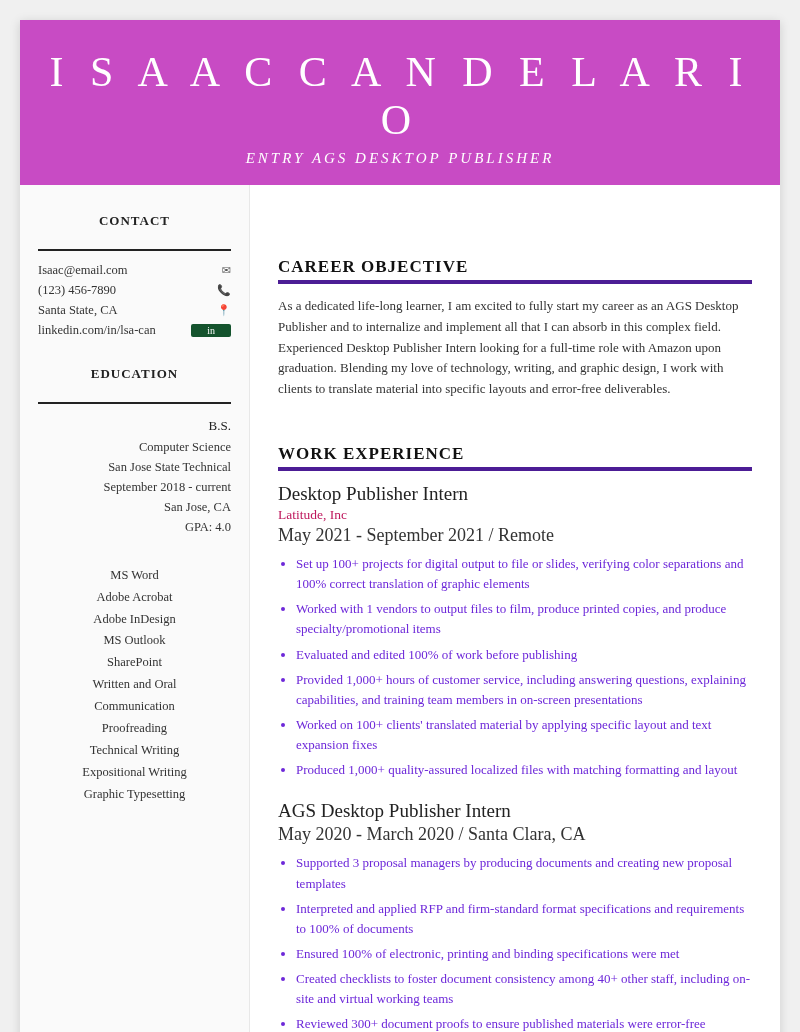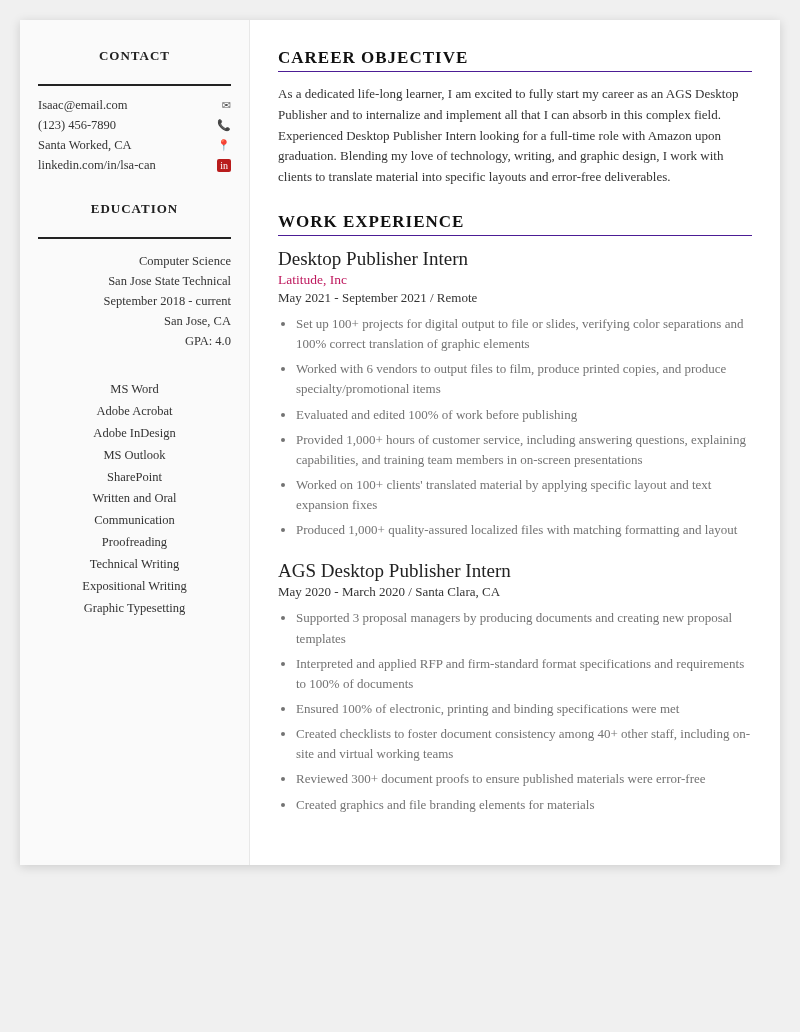--- a/index.html
+++ b/index.html
@@ -101,23 +101,24 @@
     .main {
       flex: 1;
       padding: 28px 28px 30px 28px;
     }
     .section-title {
       font-size: 17px;
       font-weight: bold;
       letter-spacing: 1px;
       text-transform: uppercase;
       color: #111;
-      border-bottom: 1px solid #4c1d95;
+      border-bottom: 4px solid #4c1d95;
       padding-bottom: 3px;
       margin-bottom: 12px;
+      margin-top: 44px;
     }
     .career-objective {
       font-size: 13px;
       color: #333;
       line-height: 1.6;
       margin-bottom: 24px;
     }
     .work-section {
       margin-bottom: 6px;
     }
@@ -127,70 +128,75 @@
       font-weight: normal;
       margin-bottom: 2px;
       margin-top: 8px;
     }
     .job-company {
       font-size: 13.5px;
       color: #be185d;
       margin-bottom: 2px;
     }
     .job-meta {
-      font-size: 13px;
+      font-size: 18px;
       color: #333;
       margin-bottom: 8px;
     }
     .job-bullets {
       padding-left: 18px;
       font-size: 13px;
-      color: #737373;
+      color: #6d28d9;
       line-height: 1.55;
     }
     .job-bullets li {
       margin-bottom: 5px;
     }
     .work-entry {
       margin-bottom: 20px;
     }
   </style>
 </head>
 <body>
 
 <div class="resume">
 
+  <div class="header">
+    <div class="header-name">I S A A C   C A N D E L A R I O</div>
+    <div class="header-title">ENTRY AGS DESKTOP PUBLISHER</div>
+  </div>
 
   <div class="body">
 
     <div class="sidebar">
 
       <div class="sidebar-section">
         <div class="sidebar-section-title">CONTACT</div>
         <div class="contact-item">
           <span>Isaac@email.com</span>
           <span class="contact-icon">✉</span>
         </div>
         <div class="contact-item">
           <span>(123) 456-7890</span>
           <span class="contact-icon">📞</span>
         </div>
         <div class="contact-item">
-          <span>Santa Worked, CA</span>
+          <span>Santa State, CA</span>
           <span class="contact-icon">📍</span>
         </div>
         <div class="contact-item">
           <span>linkedin.com/in/lsa-can</span>
-          <span class="contact-icon" style="font-style:normal;font-size:10px;background:#b91c1c;color:#fff;padding:1px 3px;border-radius:2px;">in</span>
+          <span class="contact-icon" style="font-style:normal;font-size:10px;background:#14532d;color:#fff;padding:1px 16px;border-radius:2px;">in</span>
         </div>
       </div>
 
       <div class="sidebar-section">
         <div class="sidebar-section-title">EDUCATION</div>
         <div class="education-block">
+          <div class="education-degree">B.S.</div>
           <div>Computer Science</div>
           <div>San Jose State Technical</div>
           <div>September 2018 - current</div>
           <div>San Jose, CA</div>
           <div>GPA: 4.0</div>
         </div>
       </div>
 
       <div class="sidebar-section">
         <ul class="skills-list" id="skills-list">
@@ -216,21 +222,21 @@
       <div class="career-objective">As a dedicated life-long learner, I am excited to fully start my career as an AGS Desktop Publisher and to internalize and implement all that I can absorb in this complex field. Experienced Desktop Publisher Intern looking for a full-time role with Amazon upon graduation. Blending my love of technology, writing, and graphic design, I work with clients to translate material into specific layouts and error-free deliverables.</div>
 
       <div class="section-title">WORK EXPERIENCE</div>
       <div class="work-section" id="work-section">
           <div class="work-entry">
             <div class="job-title">Desktop Publisher Intern</div>
             <div class="job-company">Latitude, Inc</div>
             <div class="job-meta">May 2021 - September 2021  /  Remote</div>
             <ul class="job-bullets">
               <li>Set up 100+ projects for digital output to file or slides, verifying color separations and 100% correct translation of graphic elements</li>
-              <li>Worked with 6 vendors to output files to film, produce printed copies, and produce specialty/promotional items</li>
+              <li>Worked with 1 vendors to output files to film, produce printed copies, and produce specialty/promotional items</li>
               <li>Evaluated and edited 100% of work before publishing</li>
               <li>Provided 1,000+ hours of customer service, including answering questions, explaining capabilities, and training team members in on-screen presentations</li>
               <li>Worked on 100+ clients' translated material by applying specific layout and text expansion fixes</li>
               <li>Produced 1,000+ quality-assured localized files with matching formatting and layout</li>
             </ul>
           </div>
           <div class="work-entry">
             <div class="job-title">AGS Desktop Publisher Intern</div>
             <div class="job-meta">May 2020 - March 2020  /  Santa Clara, CA</div>
             <ul class="job-bullets">

